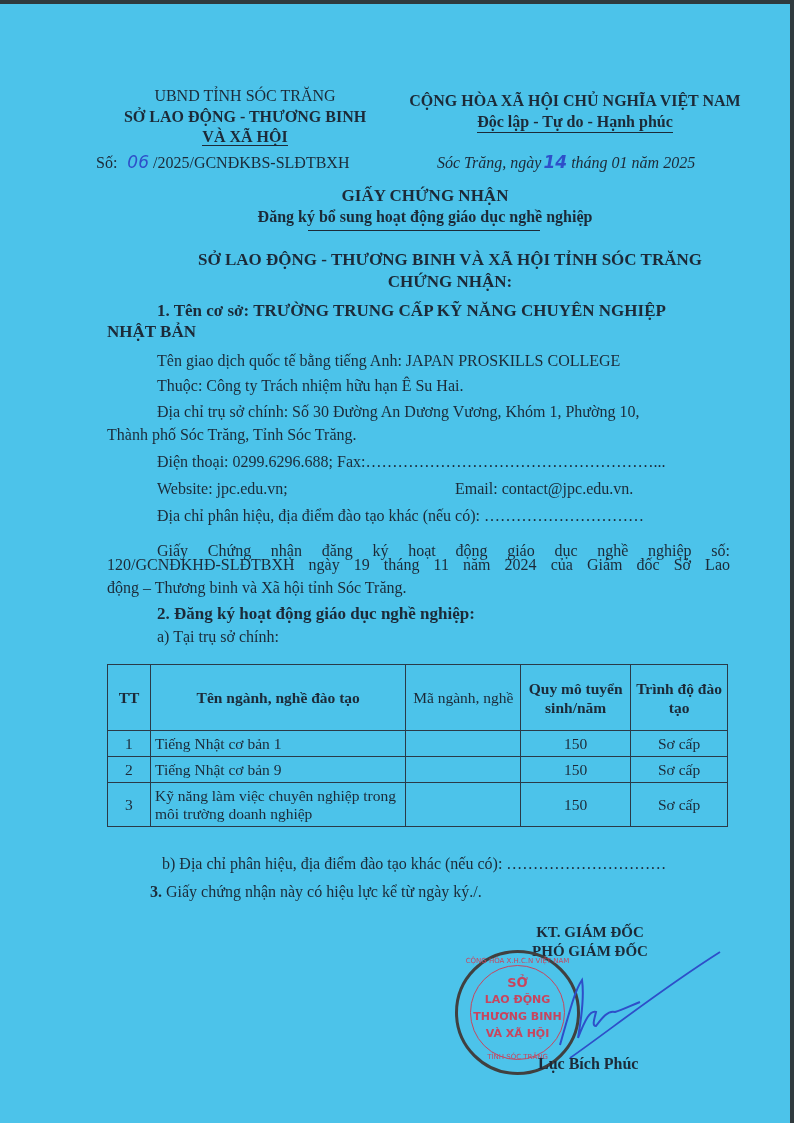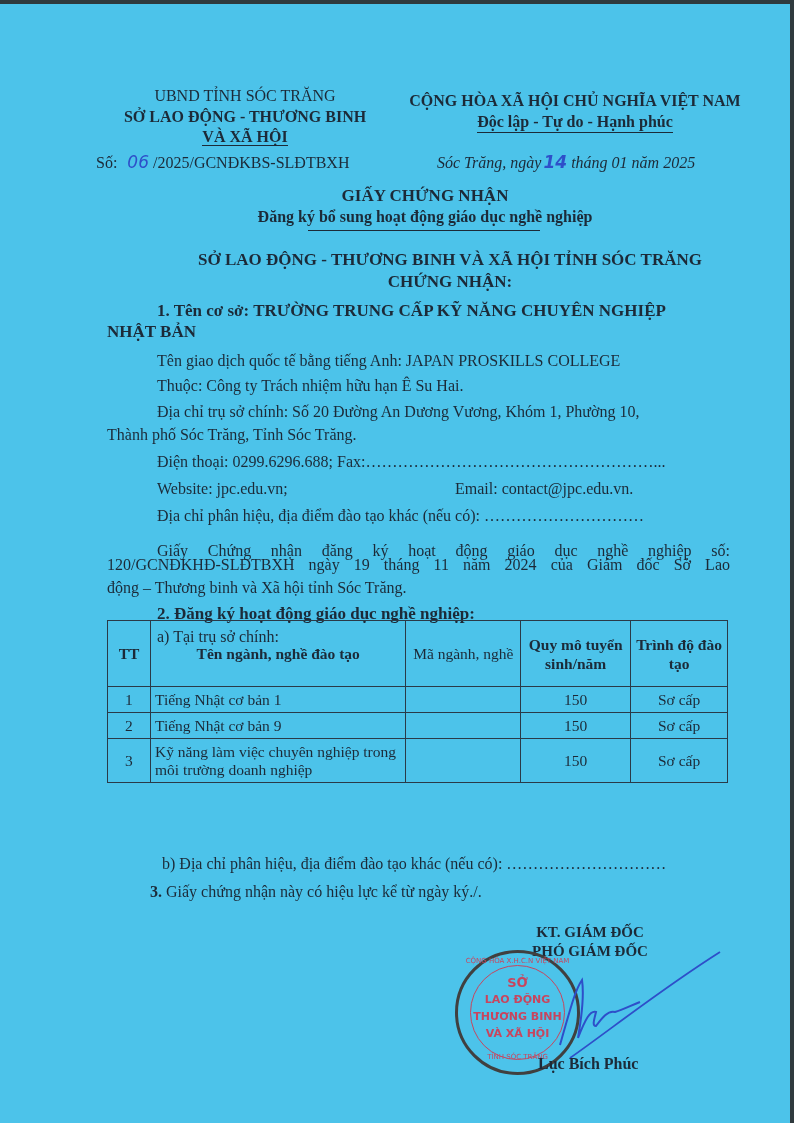--- a/index.html
+++ b/index.html
@@ -11,21 +11,21 @@
   }
   .topbar { position: absolute; left: 0; top: 0; width: 794px; height: 4px; background: #2f3a3e; }
   .rightbar { position: absolute; right: 0; top: 0; width: 4px; height: 1123px; background: #2f3a3e; }
   .abs { position: absolute; white-space: nowrap; }
   .center { text-align: center; }
   .b { font-weight: bold; }
   .i { font-style: italic; }
   .hw { color: #2e4fc9; font-style: italic; font-family: "DejaVu Sans", sans-serif; font-size: 17px; }
   .ul { border-bottom: 1.3px solid #1c2a38; }
   .p { font-size: 16px; }
-  table.grid { position: absolute; left: 107px; top: 620px; width: 621px; border-collapse: collapse; font-size: 15.5px; }
+  table.grid { position: absolute; left: 107px; top: 664px; width: 621px; border-collapse: collapse; font-size: 15.5px; }
   table.grid td, table.grid th { border: 1px solid #2a3a48; padding: 0 4px; }
   table.grid th { font-weight: bold; text-align: center; line-height: 19px; }
   .c { text-align: center; }
   .stamp { position: absolute; left: 455px; top: 950px; width: 125px; height: 125px; border: 3px solid #404040; border-radius: 50%; box-sizing: border-box; }
   .stamp-inner { position: absolute; left: 12px; top: 12px; right: 12px; bottom: 12px; border: 1.5px solid #c8455e; border-radius: 50%; }
   .stamp-text { position: absolute; left: 0; width: 100%; text-align: center; color: #c8455e; font-family: "DejaVu Sans", sans-serif; font-size: 11px; font-weight: bold; }
 </style>
 </head>
 <body>
 
@@ -54,21 +54,21 @@
 <div class="abs center b" style="left:130px; top:272px; width:640px; font-size:17px;">CHỨNG NHẬN:</div>
 
 <div class="abs b" style="left:157px; top:301px; font-size:17px;">
   <span>1. Tên cơ sở:</span>
   <span>TRƯỜNG TRUNG CẤP KỸ NĂNG CHUYÊN NGHIỆP</span>
 </div>
 <div class="abs b" style="left:107px; top:322px; font-size:17px;">NHẬT BẢN</div>
 
 <div class="abs p" style="left:157px; top:352px;">Tên giao dịch quốc tế bằng tiếng Anh: JAPAN PROSKILLS COLLEGE</div>
 <div class="abs p" style="left:157px; top:377px;">Thuộc: Công ty Trách nhiệm hữu hạn Ê Su Hai.</div>
-<div class="abs p" style="left:157px; top:403px;">Địa chỉ trụ sở chính: Số 20 Đường An Dương Vương, Khóm 1, Phường 10,</div>
+<div class="abs p" style="left:157px; top:403px;">Địa chỉ trụ sở chính: Số 30 Đường An Dương Vương, Khóm 1, Phường 10,</div>
 <div class="abs p" style="left:107px; top:426px;">Thành phố Sóc Trăng, Tỉnh Sóc Trăng.</div>
 <div class="abs p" style="left:157px; top:453px;">Điện thoại: 0299.6296.688; Fax:………………………………………………...</div>
 <div class="abs p" style="left:157px; top:480px;">Website: jpc.edu.vn;</div>
 <div class="abs p" style="left:455px; top:480px;">Email: contact@jpc.edu.vn.</div>
 <div class="abs p" style="left:157px; top:507px;">Địa chỉ phân hiệu, địa điểm đào tạo khác (nếu có): …………………………</div>
 <div class="abs p" style="left:157px; top:542px; width:573px; text-align:justify; text-align-last:justify;">Giấy Chứng nhận đăng ký hoạt động giáo dục nghề nghiệp số:</div>
 <div class="abs p" style="left:107px; top:556px; width:623px; text-align:justify; text-align-last:justify;">120/GCNĐKHĐ-SLĐTBXH ngày 19 tháng 11 năm 2024 của Giám đốc Sở Lao</div>
 <div class="abs p" style="left:107px; top:579px;">động – Thương binh và Xã hội tỉnh Sóc Trăng.</div>
 
 <div class="abs b p" style="left:157px; top:604px; font-size:17px;">2. Đăng ký hoạt động giáo dục nghề nghiệp:</div>

